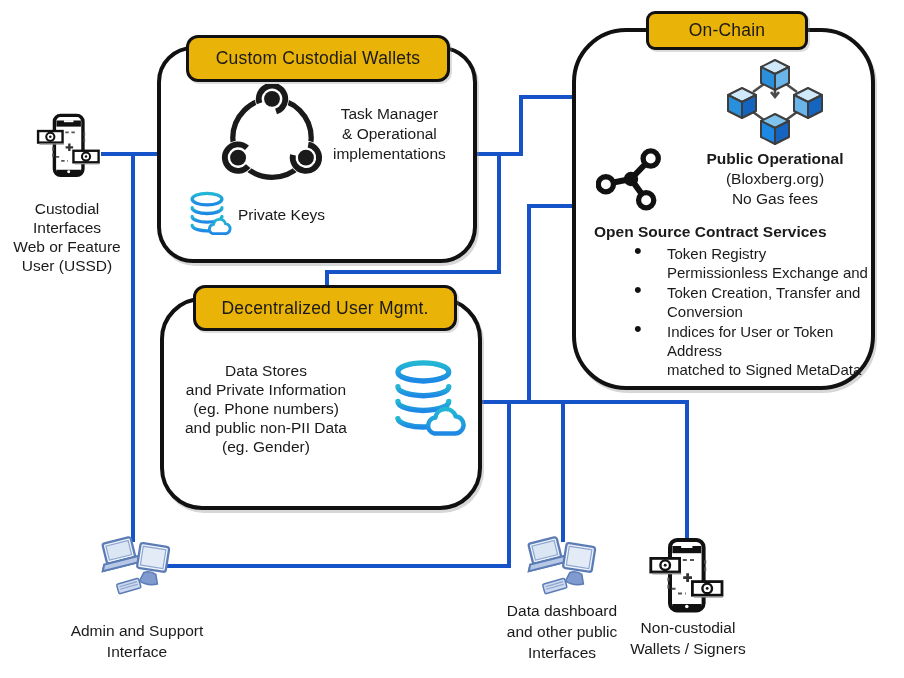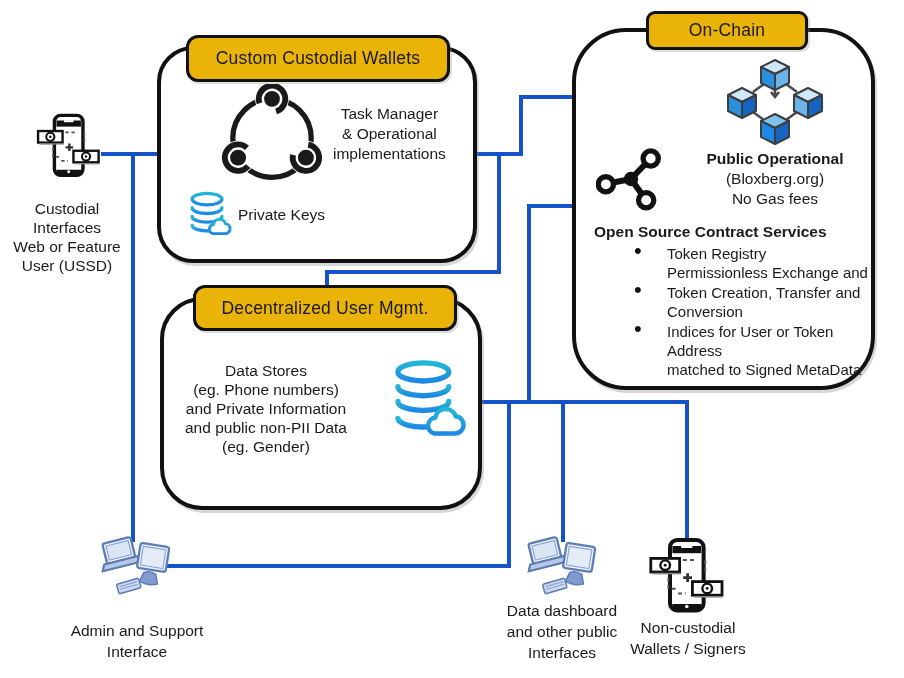--- a/index.html
+++ b/index.html
@@ -150,22 +150,22 @@
     <span>Private Keys</span>
   </div>
 
   <div class="outer-box" style="left:160px;top:297px;width:314px;height:205px;border-radius:42px;z-index:2;"></div>
   <div class="title-box" style="left:193px;top:285px;width:258px;height:40px;">
     <span>Decentralized User Mgmt.</span>
   </div>
 
   <div class="txt center box-label" style="left:168px;top:349px;width:196px;margin-top:12px;">
     <span>Data Stores</span>
+    <span>and Private Information</span>
     <span>(eg. Phone numbers)</span>
-    <span>and Private Information</span>
     <span>and public non-PII Data</span>
     <span>(eg. Gender)</span>
   </div>
 
   <svg class="icon" style="left:384px;top:356px;" width="82" height="86" viewBox="0 0 100 100">
     <g fill="none" stroke="url(#dbgrad)" stroke-width="6.5" stroke-linecap="round">
       <ellipse cx="48" cy="17" rx="31" ry="11"></ellipse>
       <path d="M17 17 v57"></path>
       <path d="M79 17 v42"></path>
       <path d="M17 35 a31 11 0 0 0 62 0"></path>

